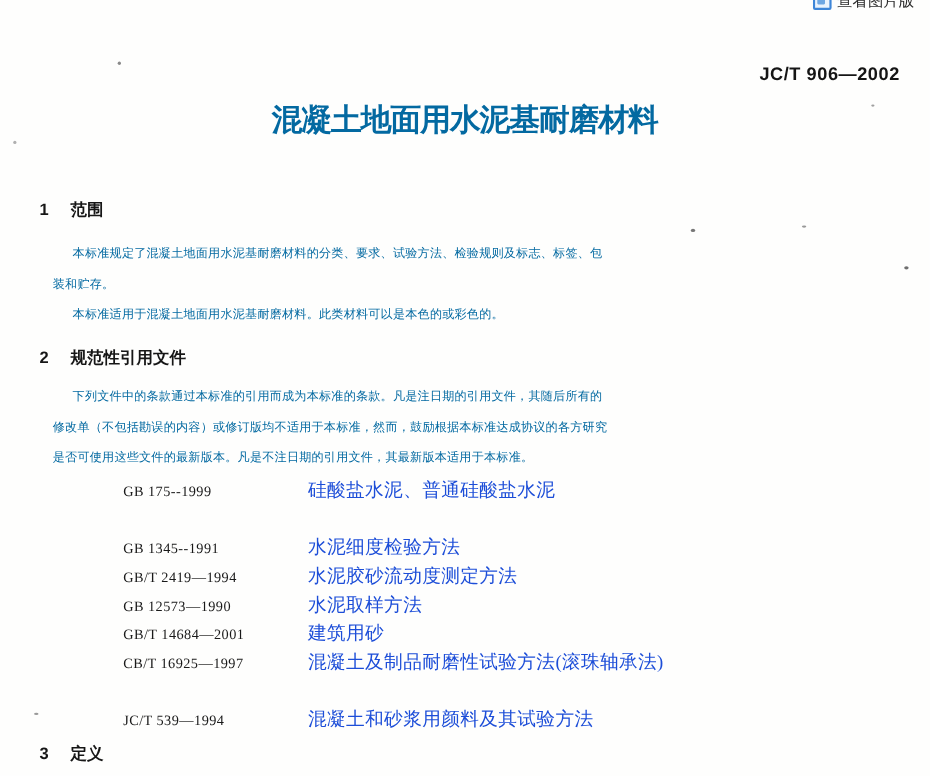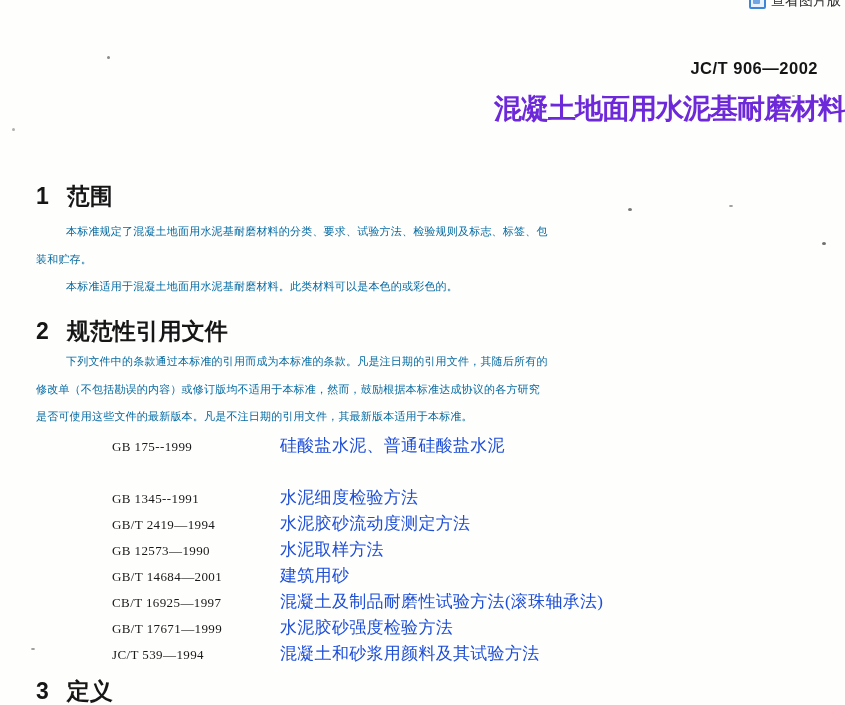--- a/index.html
+++ b/index.html
@@ -5,21 +5,21 @@
   html,body{margin:0;padding:0;}
   body{
     width:845px;height:705px;position:relative;overflow:hidden;
     background:#ffffff;
     font-family:"Liberation Serif","DejaVu Serif",serif;
     color:#1b1b1b;
   }
   .page{position:absolute;inset:0;background:#fefefd;}
   
   .overlay-clip{
-    position:absolute;top:0;right:0;width:96px;height:9px;overflow:hidden;
+    position:absolute;top:0;right:0;width:106px;height:9px;overflow:hidden;
   }
   .overlay-inner{display:flex;align-items:flex-start;gap:5px;margin-top:-8px;}
   .overlay-icon{
     width:13px;height:13px;border:2px solid #3e86d8;border-radius:2px;
     background:#eaf3fd;position:relative;flex:0 0 auto;
   }
   .overlay-icon::after{
     content:"";position:absolute;left:2px;top:5px;width:7px;height:5px;
     background:#6ea7e2;border-radius:1px;
   }
@@ -28,38 +28,38 @@
     font-size:14px;color:#2b2b2b;white-space:nowrap;line-height:16px;
   }
   .docnum{
     position:absolute;top:11px;right:27px;
     font-family:"Liberation Sans","DejaVu Sans",sans-serif;
     font-weight:bold;font-size:16.5px;letter-spacing:.5px;color:#151515;
     white-space:nowrap;
     margin-top:48px;
   }
   .doc-title{
-    position:absolute;top:90px;left:0;right:0;text-align:right;
+    position:absolute;top:90px;left:0;right:0;text-align:center;
     font-family:"Liberation Sans","DejaVu Sans",sans-serif;
-    font-weight:bold;font-size:28px;letter-spacing:-1px;color:#6d28d9;
+    font-weight:bold;font-size:28px;letter-spacing:-1px;color:#0369a1;
     white-space:nowrap;
   }
   .sec-head{
     position:absolute;left:36px;
     font-family:"Liberation Sans","DejaVu Sans",sans-serif;
-    font-weight:bold;font-size:23px;color:#161616;white-space:nowrap;
+    font-weight:bold;font-size:15px;color:#161616;white-space:nowrap;
   }
   .sec-head .sec-no{display:inline-block;min-width:10px;}
   .sec-head .sec-tt{margin-left:18px;}
   .bl{
     position:absolute;font-size:11px;letter-spacing:.2px;color:#0369a1;
     white-space:nowrap;line-height:20px;
   }
   .bl.indent{left:66px;}
-  .bl.flush{left:36px;font-family:Liberation Serif, serif;}
+  .bl.flush{left:48px;font-family:Liberation Serif, serif;}
   .ref-row{position:absolute;left:64px;white-space:nowrap;}
   .ref-code{
     display:inline-block;width:168px;font-size:13px;letter-spacing:.4px;color:#191919;margin-left:48px;
   }
   .ref-title{font-size:17px;letter-spacing:.3px;color:#1d4ed8;}
   .speck{position:absolute;background:#8a8a8a;border-radius:50%;}
 </style>
 </head>
 <body>
 
@@ -103,23 +103,20 @@
   </div>
   <div class="ref-row" style="top:538px;">
     <span class="ref-code">GB 12573—1990</span><span class="ref-title">水泥取样方法</span>
   </div>
   <div class="ref-row" style="top:564px;">
     <span class="ref-code">GB/T 14684—2001</span><span class="ref-title">建筑用砂</span>
   </div>
   <div class="ref-row" style="top:590px;">
     <span class="ref-code">CB/T 16925—1997</span><span class="ref-title">混凝土及制品耐磨性试验方法(滚珠轴承法)</span>
   </div>
-  <div class="ref-row" style="top:616px;">
-    <span class="ref-code">GB/T 17671—1999</span><span class="ref-title">水泥胶砂强度检验方法</span>
-  </div>
   <div class="ref-row" style="top:642px;">
     <span class="ref-code">JC/T 539—1994</span><span class="ref-title">混凝土和砂浆用颜料及其试验方法</span>
   </div>
 
   <div class="sec-head" style="top:676px;">
     <span class="sec-no">3</span><span class="sec-tt">定义</span>
   </div>
 
   <div class="speck" style="left:107px;top:56px;width:3px;height:3px;"></div>
   <div class="speck" style="left:628px;top:208px;width:4px;height:3px;background:#777;"></div>

